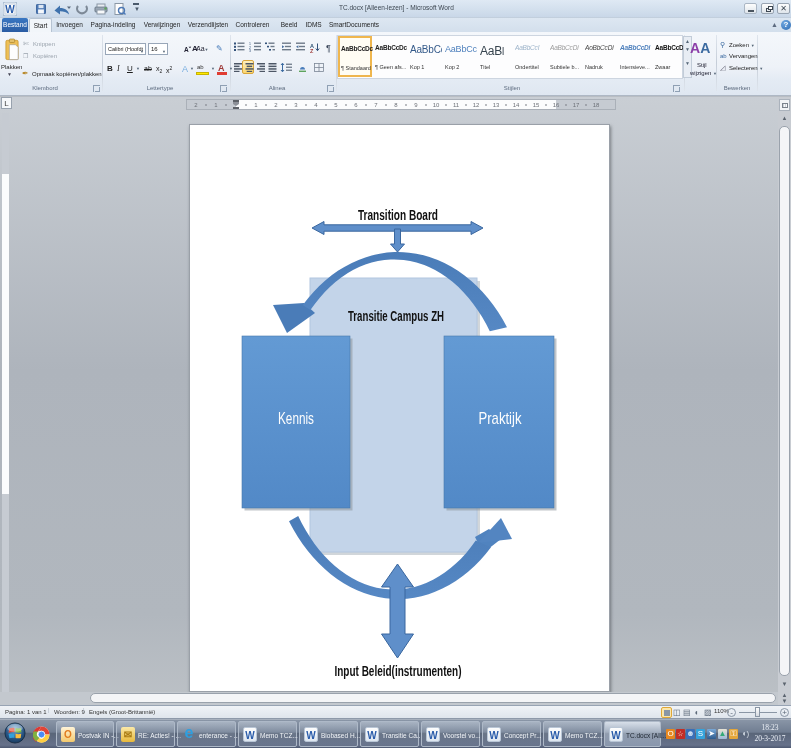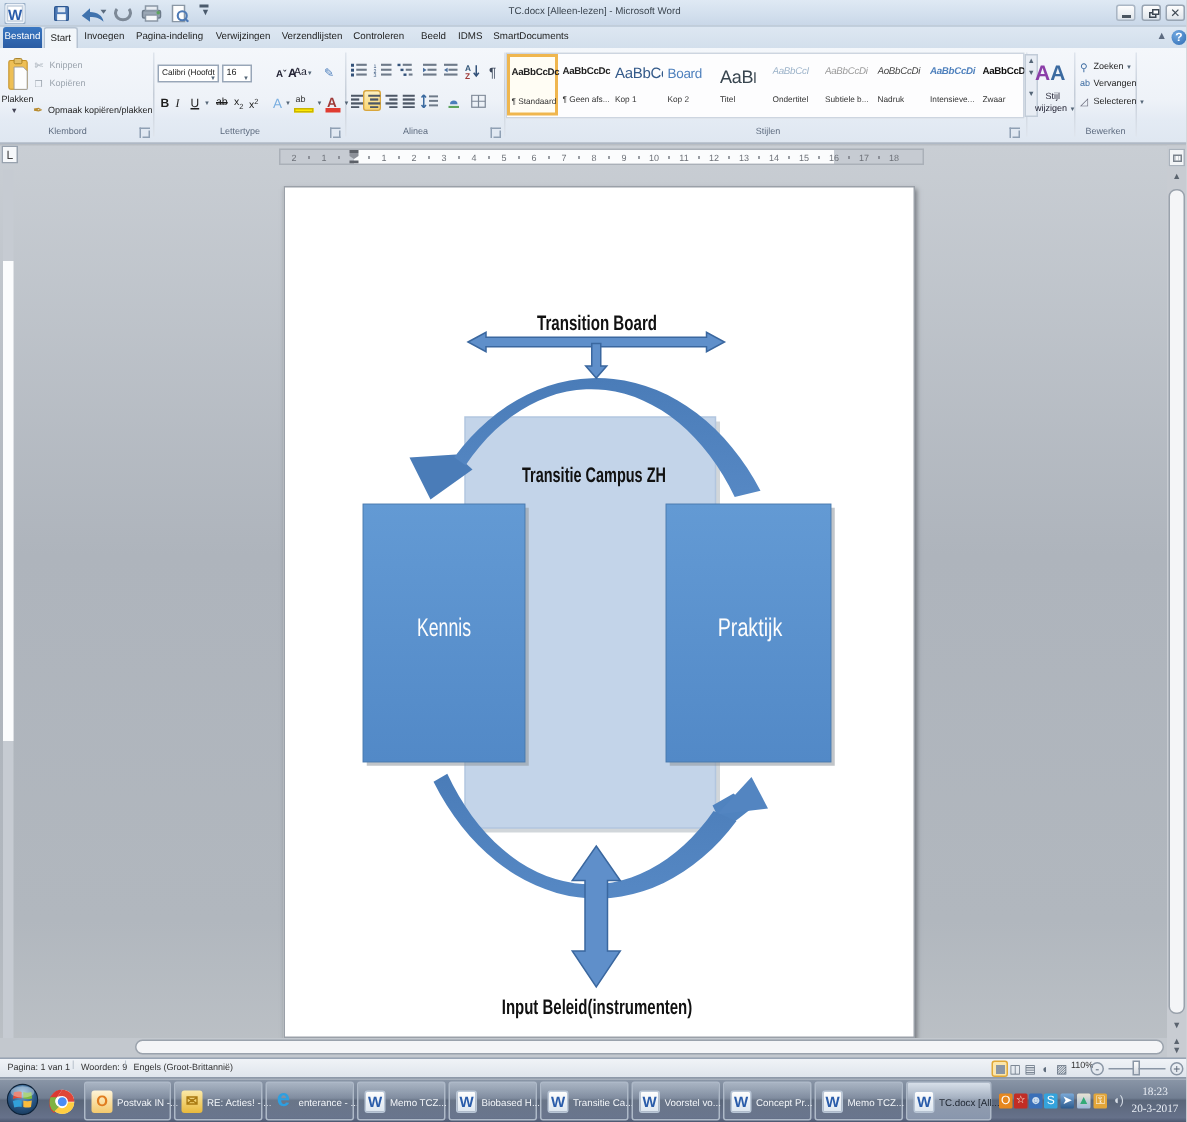--- a/index.html
+++ b/index.html
@@ -275,21 +275,21 @@
         </div>
       <div class="gcell" style="left:35px;">
           <div class="gs" style="font-weight:bold;color:#222;">AaBbCcDc</div>
           <div class="gl">¶ Geen afs...</div>
         </div>
       <div class="gcell" style="left:70px;">
           <div class="gs" style="font-size:10px;color:#345a8a;">AaBbCс</div>
           <div class="gl">Kop 1</div>
         </div>
       <div class="gcell" style="left:105px;">
-          <div class="gs" style="font-size:9px;color:#4f81bd;">Board</div>
+          <div class="gs" style="font-size:9px;color:#4f81bd;">AaBbCc</div>
           <div class="gl">Kop 2</div>
         </div>
       <div class="gcell" style="left:140px;">
           <div class="gs" style="font-size:12px;color:#38454f;">AaB<span style="font-size:10px;">l</span></div>
           <div class="gl">Titel</div>
         </div>
       <div class="gcell" style="left:175px;">
           <div class="gs" style="font-style:italic;color:#9cb3c9;">AaBbCcI</div>
           <div class="gl">Ondertitel</div>
         </div>

